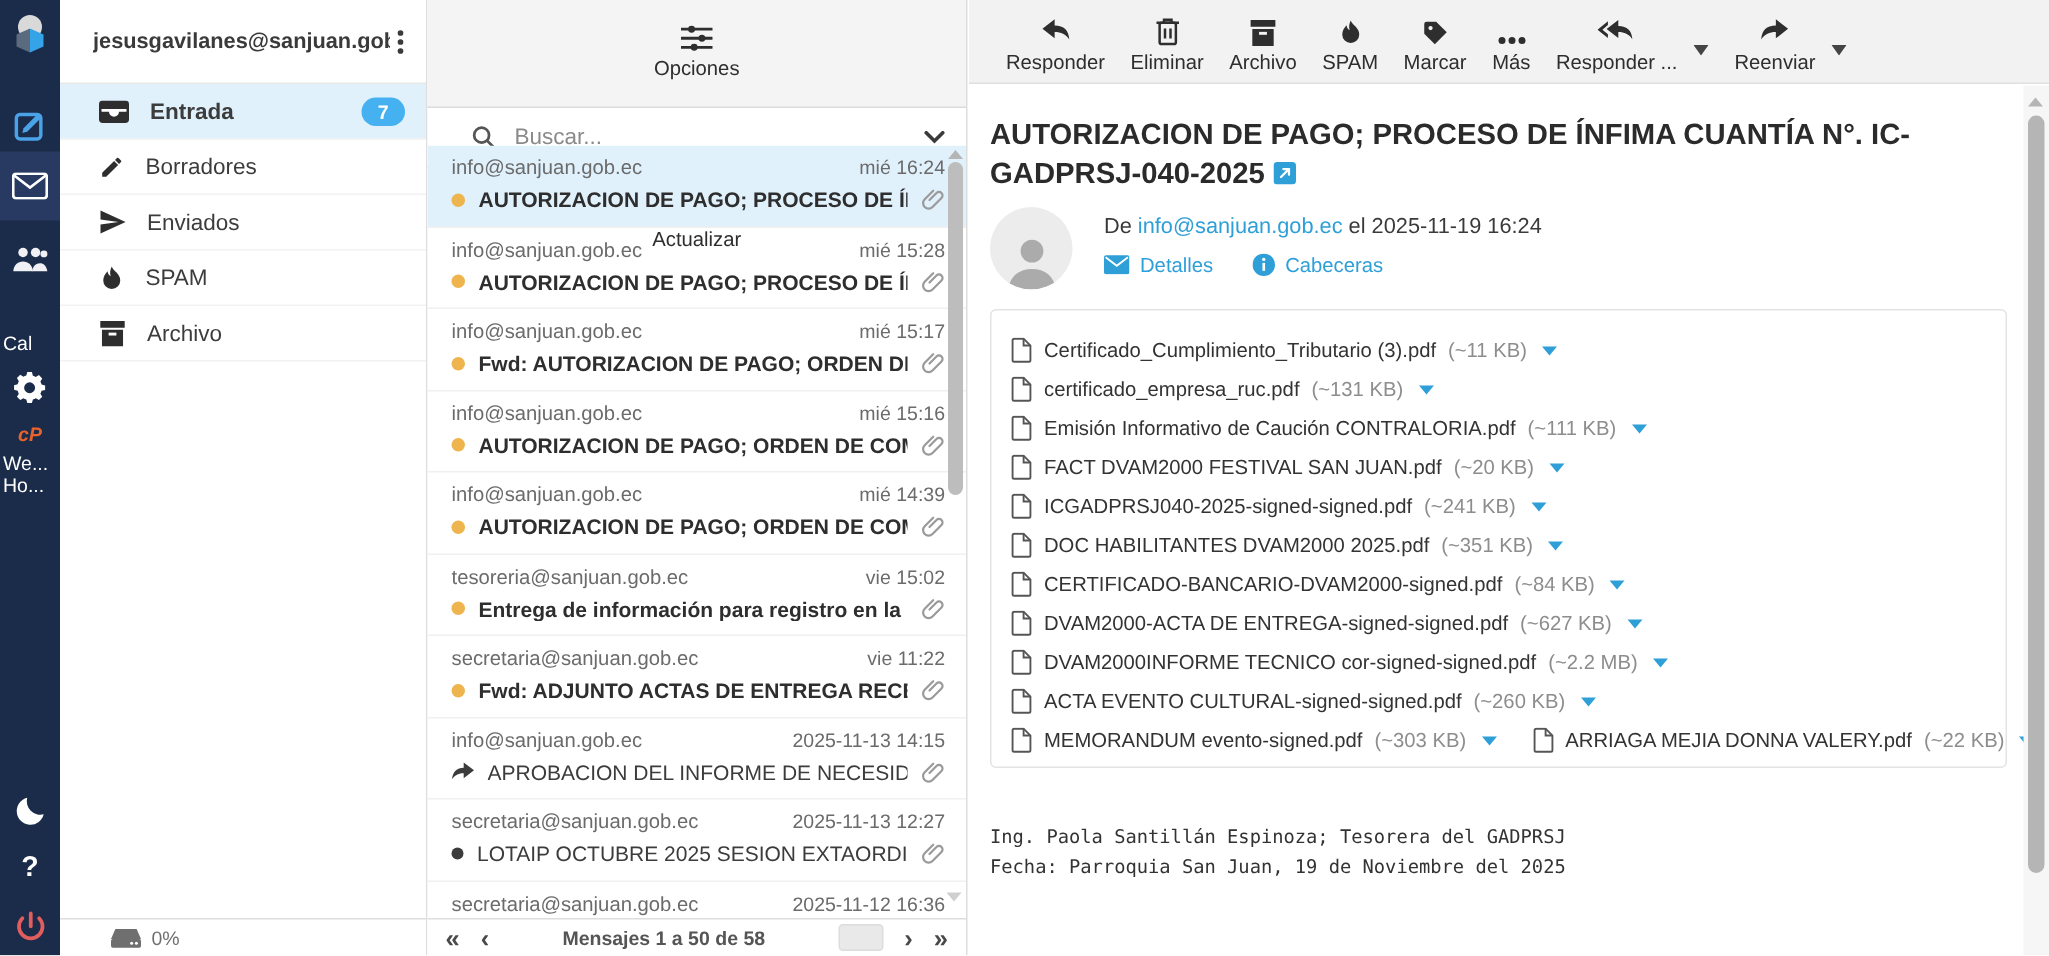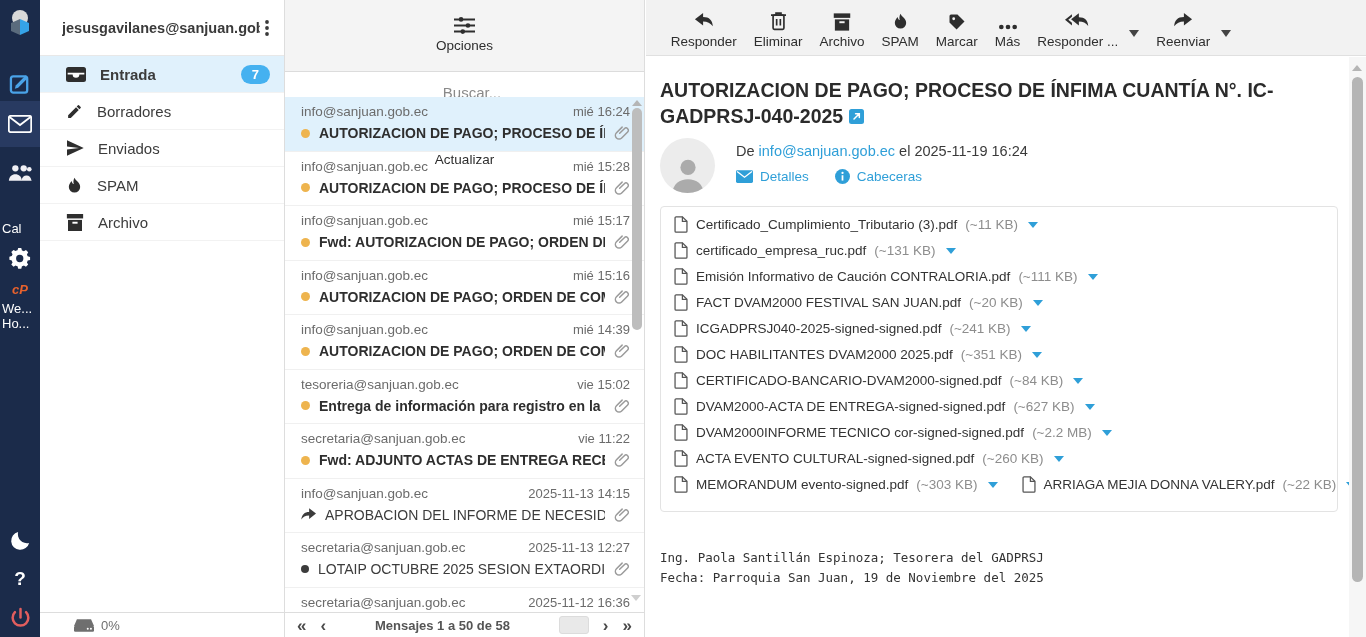--- a/index.html
+++ b/index.html
@@ -24,21 +24,21 @@
   .folder-badge { margin-left:auto; margin-right:14px; background:#45b1f0; color:#fff; font-size:13px; font-weight:bold; border-radius:11px; padding:2px 11px; }
   .quota-bar { position:absolute; left:0; bottom:0; width:100%; height:25px; border-top:1px solid #ddd; display:flex; align-items:center; gap:7px; padding-left:34px; color:#6f6f6f; font-size:13px; background:#fff; }
 
   
   .list-col { position:absolute; left:285px; top:0; width:360px; height:637px; background:#fff; border-right:1px solid #ddd; }
   .list-toolbar { height:72px; background:#f4f4f4; border-bottom:1px solid #dcdcdc; display:flex; justify-content:center; align-items:center; gap:17px; padding-bottom:6px;flex-direction:column; }
   .tool-btn { display:flex; flex-direction:column; align-items:center; gap:3px; color:#2e2e2e; font-size:13.5px; cursor:default; }
   .tool-btn .ic { height:22px; display:flex; align-items:flex-end; }
   .tool-btn.disabled { color:#b0b0b0; }
   .tool-btn.boldlbl { font-weight:bold; }
-  .search-row { height:40px; border-bottom:1px solid #ddd; display:flex; align-items:center; padding:0 14px 0 29px; gap:12px;flex-direction:column; }
+  .search-row { height:40px; border-bottom:1px solid #ddd; display:flex; align-items:center; padding:0 14px 0 29px; gap:12px; }
   .search-ph { flex:1; color:#8a8a8a; font-size:15px; }
   .msg-rows { position:absolute; top:97px; bottom:25px; left:0; right:0; overflow:hidden; }
   .msg-row { min-height:54.5px; max-height:54.5px; padding:7px 14px 0 16px; border-bottom:1px solid #f0f0f0; }
   .msg-row.selected { background:#e0f1fc; }
   .msg-l1 { display:flex; justify-content:space-between; font-size:13.5px; color:#6b6b6b; margin-bottom:6px; }
   .msg-date { font-size:13px; }
   .msg-l2 { display:flex; align-items:center; gap:9px; }
   .dot { width:9px; height:9px; border-radius:50%; flex:0 0 auto; }
   .dot.unread { background:#eeb44e; }
   .dot.readdot { background:#3c3c3c; width:8px; height:8px; }
@@ -62,21 +62,21 @@
   .subject-line { margin-top:21px; max-width:648px; font-size:19.5px; line-height:26px; font-weight:bold; color:#2b2b2b; }
   .ext-ic { display:inline-block; vertical-align:-1px; margin-left:6px; }
   .sender-row { margin-top:8px; display:flex; gap:21px; }
   .avatar { width:55px; height:55px; border-radius:50%; background:#ececec; display:flex; align-items:flex-end; justify-content:center; overflow:hidden; }
   .sender-meta { padding-top:5px; }
   .from-line { font-size:14.5px; color:#3a3a3a; }
   .from-line a, .hlink { color:#2f9fd8; text-decoration:none; }
   .hdr-links { margin-top:10px; display:flex; gap:26px; align-items:center; font-size:13.5px; }
   .hdr-link { display:flex; gap:7px; align-items:center; color:#2f9fd8; }
   .attach-box { margin-top:13px; border:1px solid #e3e3e3; border-radius:4px; padding:9px 13px; max-width:678px; }
-  .att-row { height:26px; display:flex; align-items:flex-start; gap:24px; }
+  .att-row { height:26px; display:flex; align-items:flex-end; gap:24px; }
   .att-item { display:flex; align-items:center; gap:8px; white-space:nowrap; }
   .att-name { font-size:13.5px; color:#333; }
   .att-size { font-size:13.5px; color:#8d8d8d; }
   .att-caret { width:0; height:0; border-left:5px solid transparent; border-right:5px solid transparent; border-top:6px solid #2f9fd8; margin-left:2px; }
   .mail-text { margin-top:36px; font-family:"DejaVu Sans Mono", monospace; font-size:12.5px; line-height:20px; color:#333; white-space:pre; }
   .mail-scroll { position:absolute; right:0; top:57px; bottom:0; width:17px; background:#f6f6f6; }
   .mail-scroll .tri-up { position:absolute; left:3px; top:8px; }
   .mail-thumb { position:absolute; left:3px; top:20px; width:11px; height:505px; background:#b5b5b5; border-radius:6px; }
 </style>
 </head>

